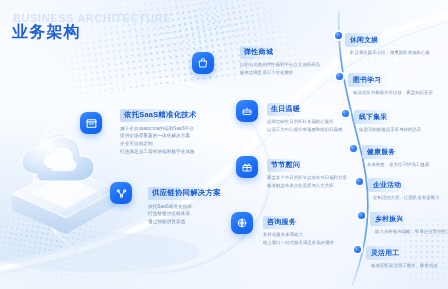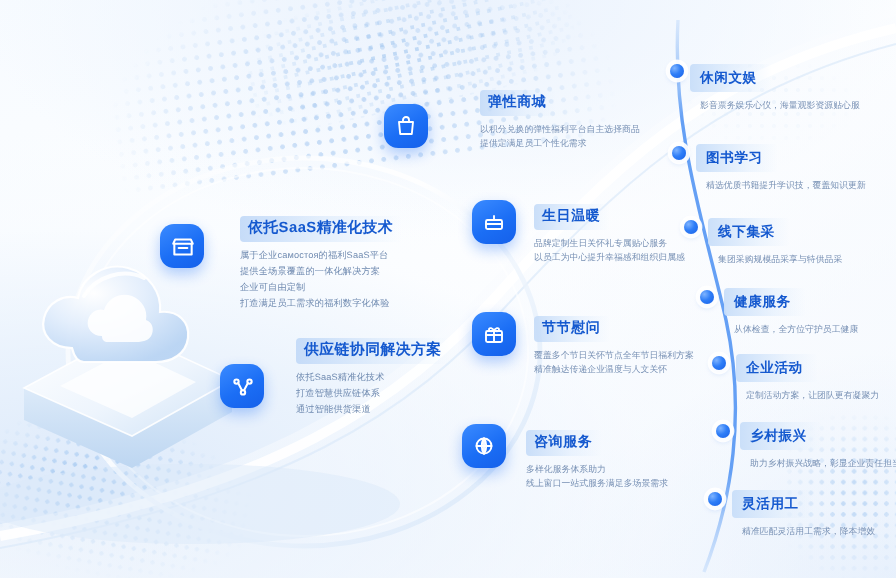--- a/index.html
+++ b/index.html
@@ -201,20 +201,24 @@
         <path d="M30,44 C20,44 14,37 16,29 C18,21 26,17 33,19 C35,8 47,1 58,4 C69,7 75,17 74,26 C83,25 89,31 88,39 C87,47 80,51 72,51 L36,51 C33,51 31,48 30,44 Z" fill="url(#cloudg)" opacity=".95"></path>
         <path d="M30,44 C20,44 14,37 16,29 C18,21 26,17 33,19 C35,8 47,1 58,4 C69,7 75,17 74,26 C83,25 89,31 88,39 C87,47 80,51 72,51 L36,51 C33,51 31,48 30,44 Z" fill="none" stroke="#ffffff" stroke-width="1.1" opacity=".95"></path>
 
         <path d="M45,38 C40,38 37,34 38,30 C39,26 43,24 46,25 C48,19 54,16 60,18 C65,20 68,25 67,30 C70,31 71,34 70,37 C69,40 66,41 62,41 L48,41 C46,41 45,40 45,38 Z" fill="#ffffff" opacity=".88"></path>
 
         <path d="M36,18 C42,8 56,4 66,9" fill="none" stroke="#ffffff" stroke-width="2" opacity=".85" stroke-linecap="round"></path>
       </g>
     </g>
   </svg>
 
+  <div class="header">
+    <div class="hdr-watermark">BUSINESS ARCHITECTURE</div>
+    <div class="hdr-title">业务架构</div>
+  </div>
 
   <div class="tile" style="left:80px;top:112px;width:22px;height:22px;">
     <svg width="13" height="13" viewBox="0 0 24 24" fill="none" stroke="#fff" stroke-width="1.9" stroke-linecap="round" stroke-linejoin="round">
       <path d="M4 9h16v10H4z"></path>
         <path d="M3 9l1.8-4h14.4L21 9"></path>
         <path d="M8 13h8"></path>
     </svg>
   </div>
   <div class="solcard" style="left:120px;top:103px;">
     <div class="sc-head">依托SaaS精准化技术</div>
@@ -228,21 +232,21 @@
 
   <div class="tile" style="left:110px;top:182px;width:22px;height:22px;">
     <svg width="13" height="13" viewBox="0 0 24 24" fill="none" stroke="#fff" stroke-width="1.9" stroke-linecap="round" stroke-linejoin="round">
       <circle cx="6" cy="7" r="2"></circle>
         <circle cx="18" cy="7" r="2"></circle>
         <circle cx="12" cy="17" r="2"></circle>
       <path d="M7.6 8.6L11 15"></path>
         <path d="M16.4 8.6L13 15"></path>
     </svg>
   </div>
-  <div class="solcard" style="left:148px;top:164px;">
+  <div class="solcard" style="left:148px;top:181px;">
     <div class="sc-head">供应链协同解决方案</div>
     <div class="sc-lines">
       <div>依托SaaS精准化技术</div>
       <div>打造智慧供应链体系</div>
       <div>通过智能供货渠道</div>
     </div>
   </div>
 
   <div class="tile" style="left:192px;top:52px;width:22px;height:22px;">
     <svg width="12" height="12" viewBox="0 0 24 24" fill="none" stroke="#fff" stroke-width="1.9" stroke-linecap="round" stroke-linejoin="round">

